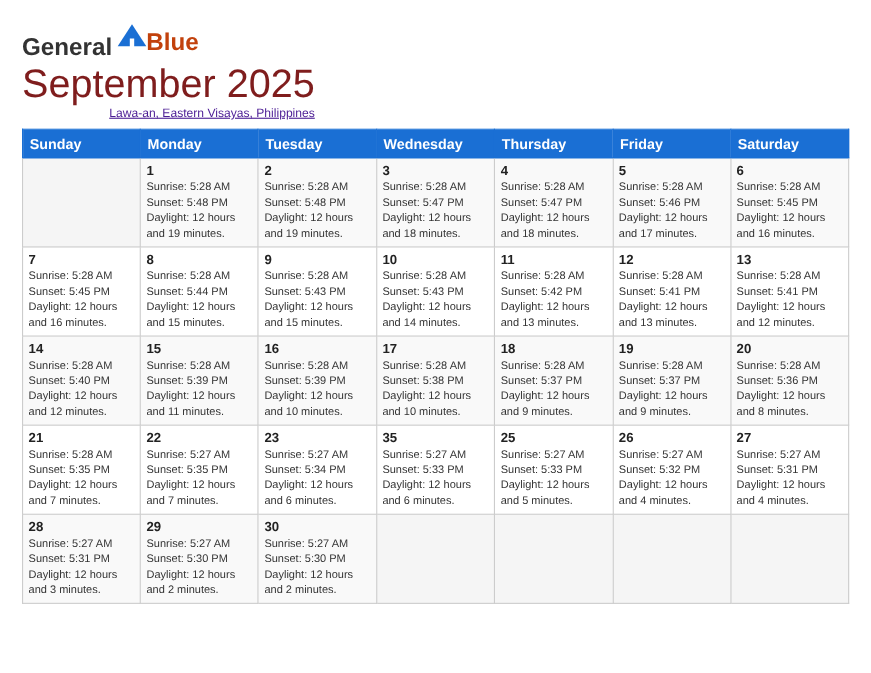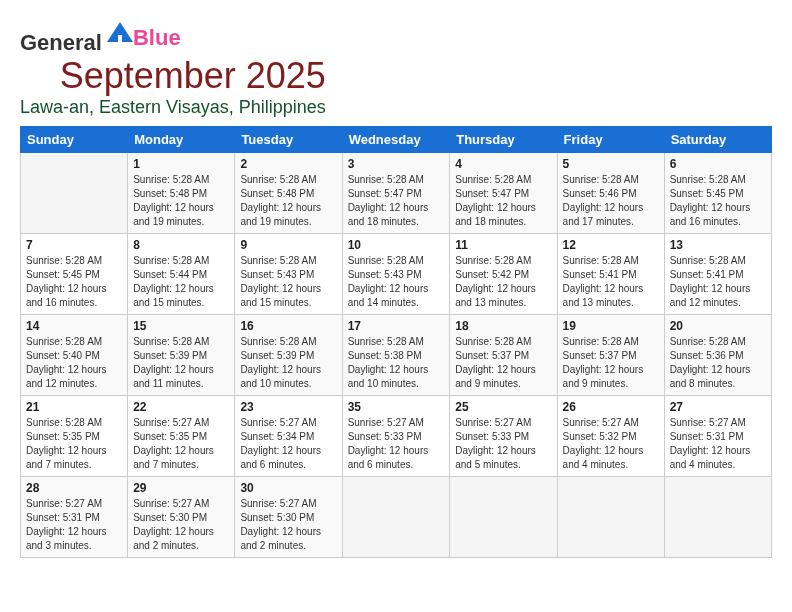--- a/index.html
+++ b/index.html
@@ -35,22 +35,23 @@
     }
     .title-area {
       text-align: right;
     }
     .month-title {
       font-size: 36px;
       color: #7f1d1d;
       font-weight: normal;
     }
     .location-subtitle {
-      font-size: 18px;
-      color: #14532d;
+      font-size: 11px;
+      color: #4c1d95;
+      text-decoration: underline;
     }
     .calendar-table {
       width: 100%;
       border-collapse: collapse;
       font-size: 11px;
     }
     .calendar-table thead th {
       background: #1a6fd4;
       color: #fff;
       padding: 5px 6px;
@@ -95,21 +96,21 @@
 <div class="header-area">
   <div class="logo">
     <div>
       <div style="display:flex;align-items:center;">
         <div class="logo-text">
           <span>General</span><svg class="logo-icon" viewBox="0 0 30 30">
               <polygon points="15,2 28,22 2,22" fill="#1a6fd4"></polygon>
               <rect x="13" y="15" width="4" height="9" fill="#fff"></rect>
             </svg>
         </div>
-        <div class="logo-text" style="color:#ec4899;margin-left:-2px;">Blue</div>
+        <div class="logo-text" style="color:#c2410c;margin-left:-2px;">Blue</div>
       </div>
     </div>
   </div>
   <div class="title-area">
     <div class="month-title">September 2025</div>
     <div class="location-subtitle">Lawa-an, Eastern Visayas, Philippines</div>
   </div>
 </div>
 
 <table class="calendar-table">

